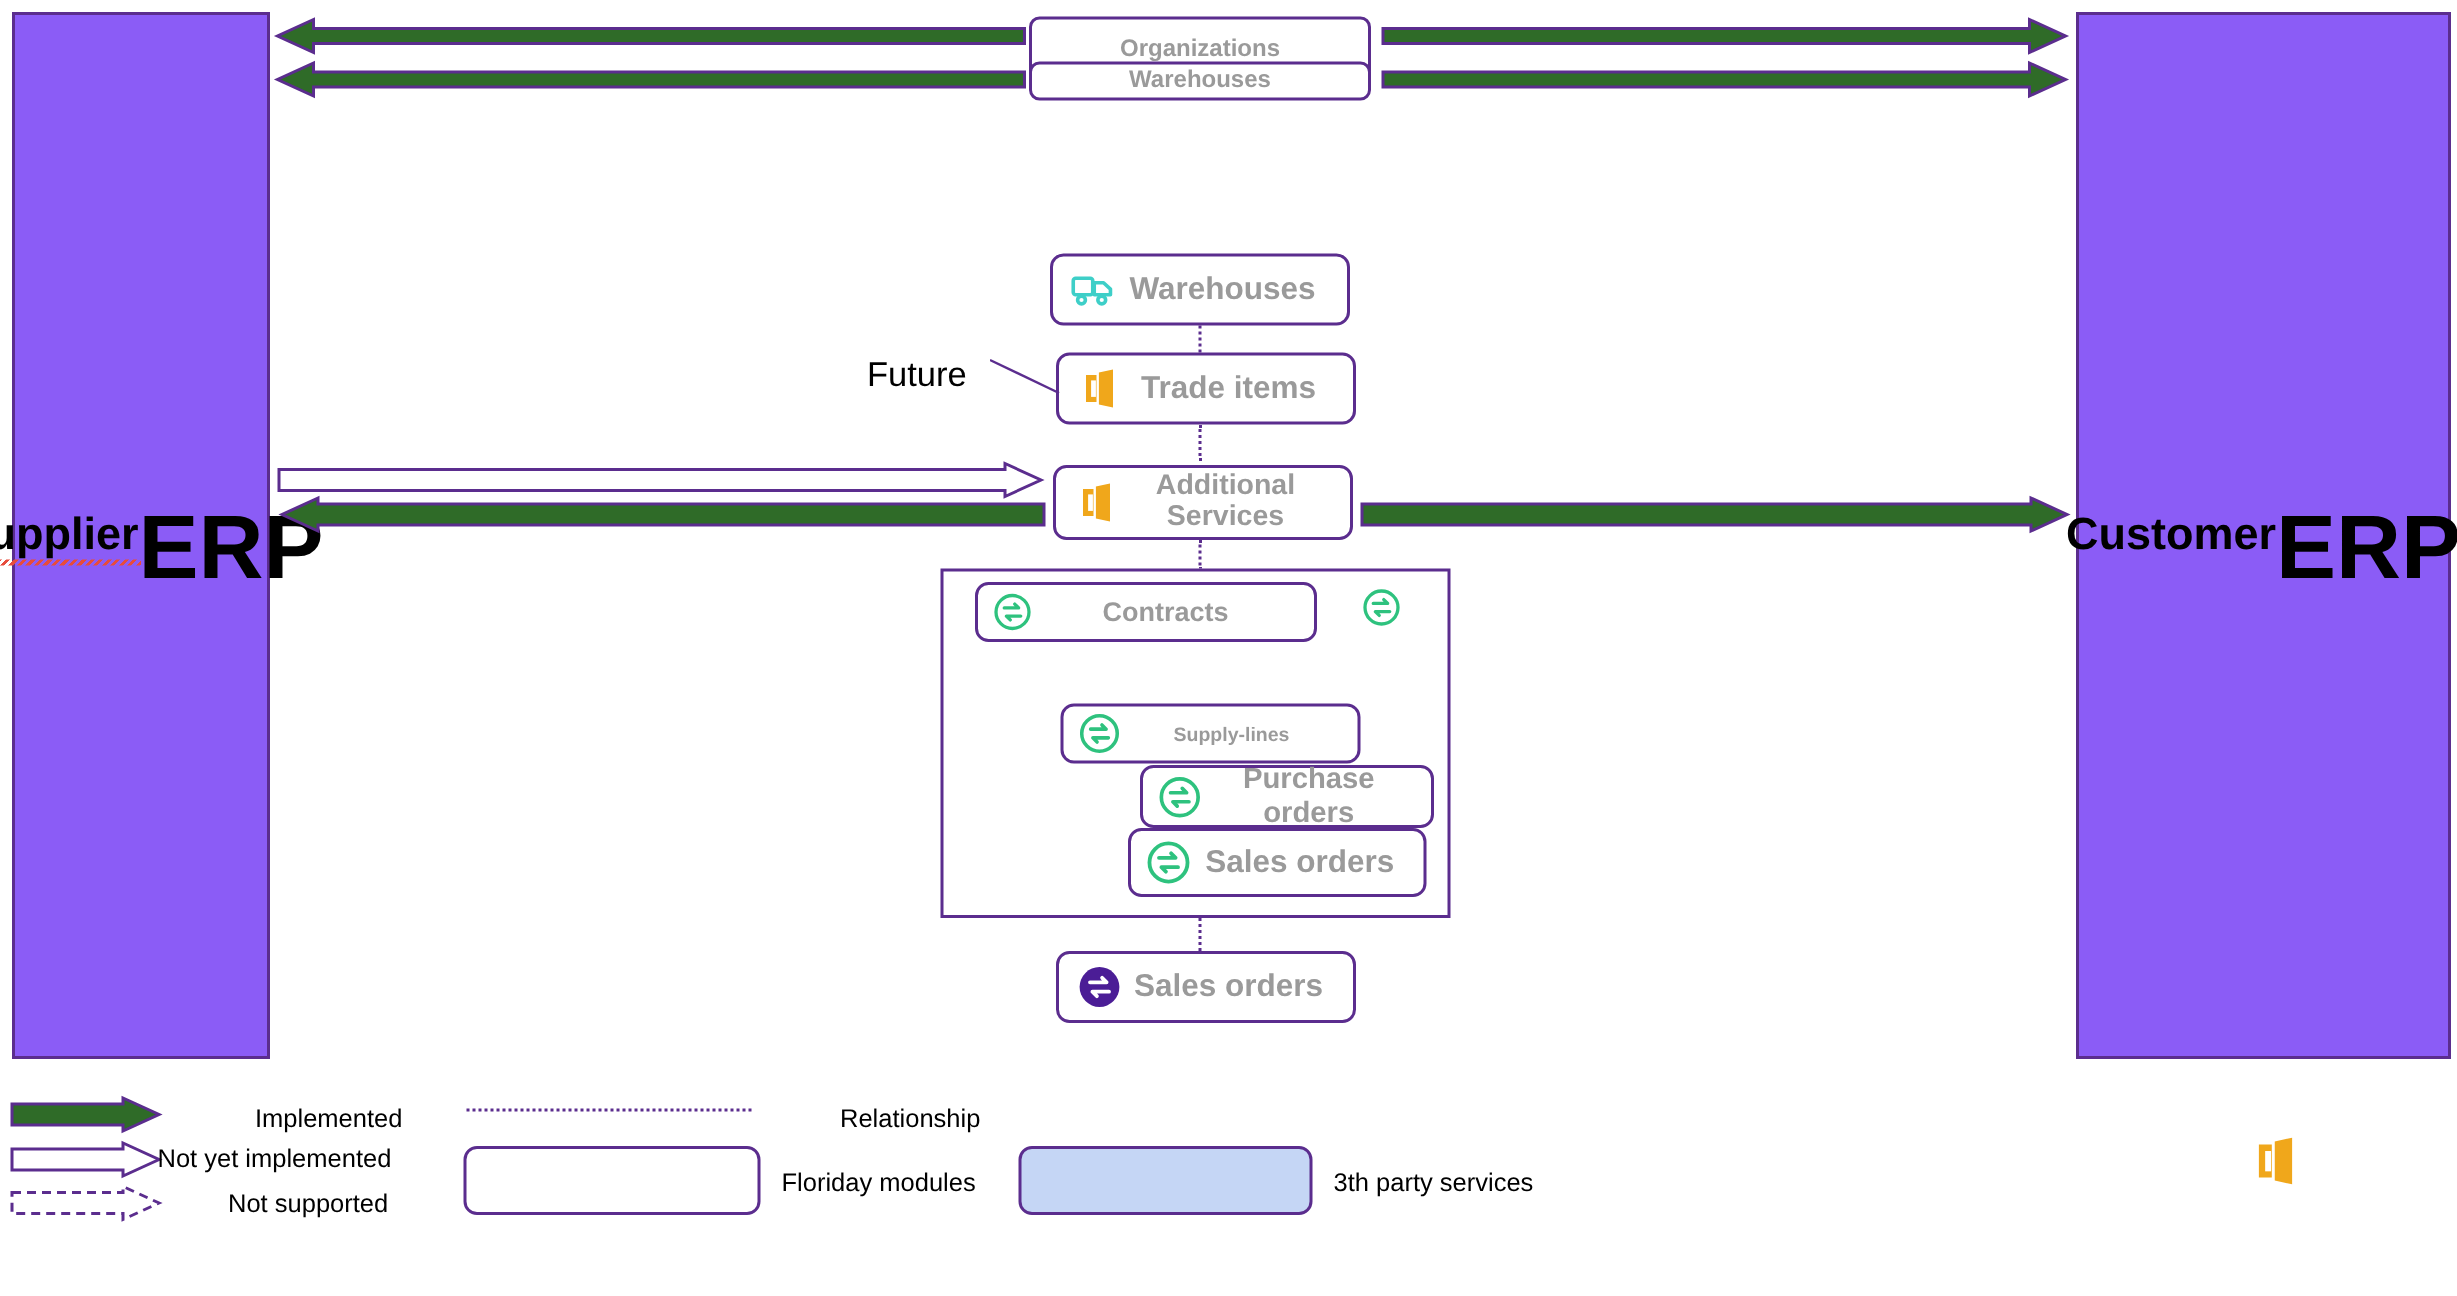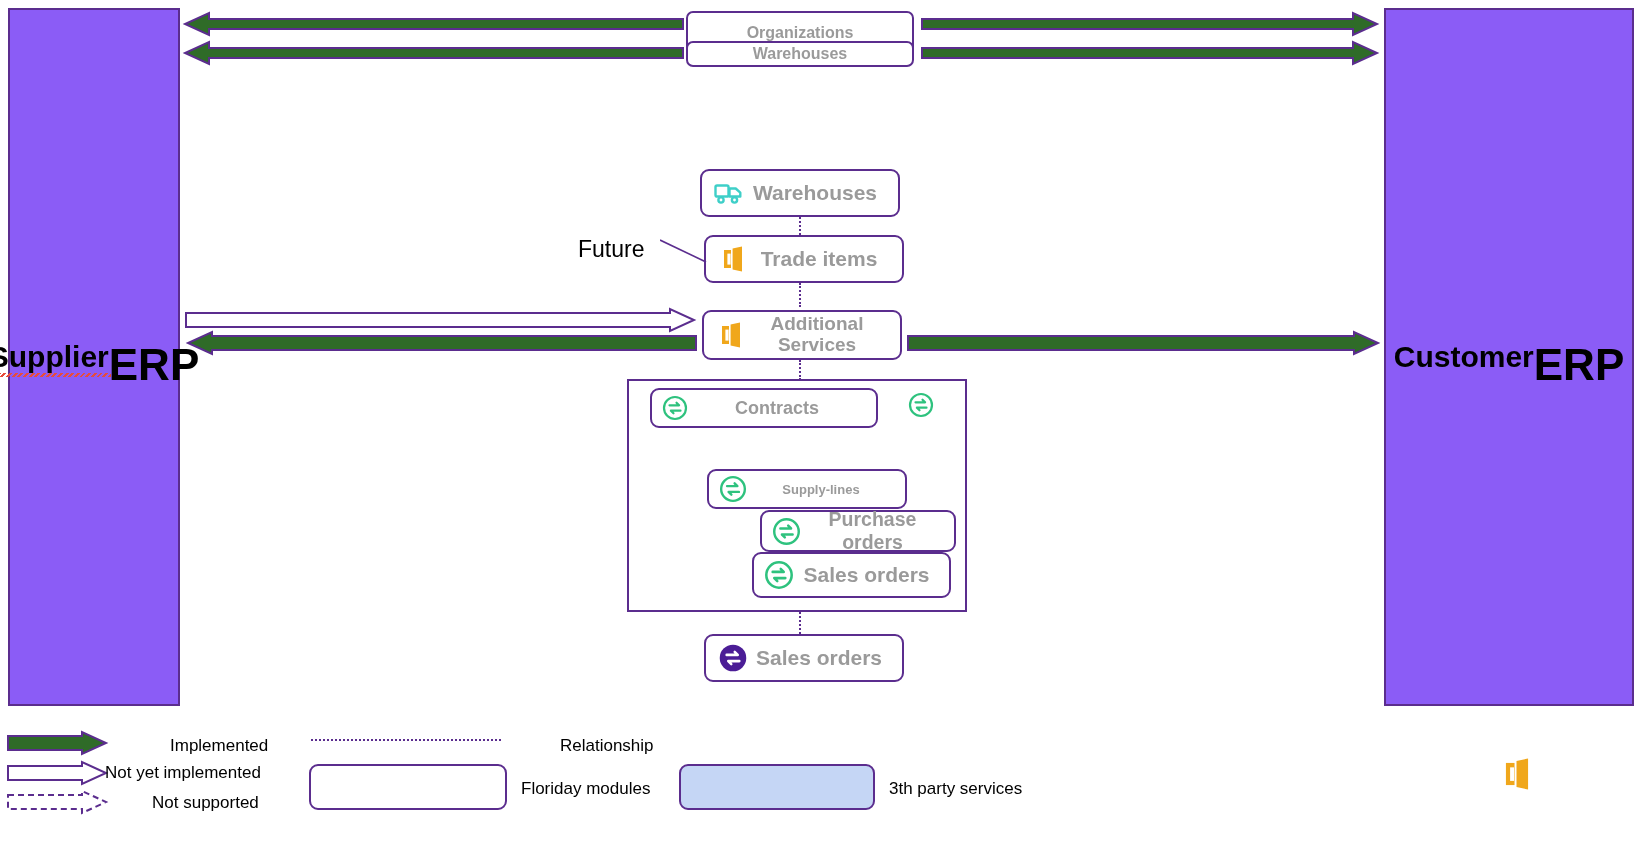--- a/index.html
+++ b/index.html
@@ -7,21 +7,21 @@
        font-family:"Liberation Sans",sans-serif;}
   .stage{position:absolute;left:0;top:0;width:1638px;height:864px;}
 
   
   .erp-box{position:absolute;border:2px solid #5b2d8e;background:#8b5cf6;
            display:flex;flex-direction:row;align-items:center;justify-content:center;}
   .erp-name{font-size:30px;font-weight:bold;color:#000;line-height:1.05;
             position:relative;white-space:nowrap;}
   .erp-name.spell::after{content:"";position:absolute;left:-2px;right:-2px;bottom:-4px;height:4px;
       background-image:repeating-linear-gradient(135deg,#e74c3c 0 2px,transparent 2px 4px);}
-  .erp-sub{font-size:44px;font-weight:bold;color:#000;line-height:1.1;margin-top:16px;}
+  .erp-sub{font-size:60px;font-weight:bold;color:#000;line-height:1.1;margin-top:16px;}
 
   
   .pill{position:absolute;box-sizing:border-box;border:2px solid #5b2d8e;background:#fff;
         border-radius:9px;display:flex;align-items:center;}
   .pill .lbl{color:#9a9a9a;font-weight:bold;flex:1;text-align:center;}
   .pill .ico{flex:0 0 auto;display:flex;align-items:center;justify-content:center;}
 
   
   .arrow{position:absolute;}
   .arrow svg{display:block;overflow:visible;}

